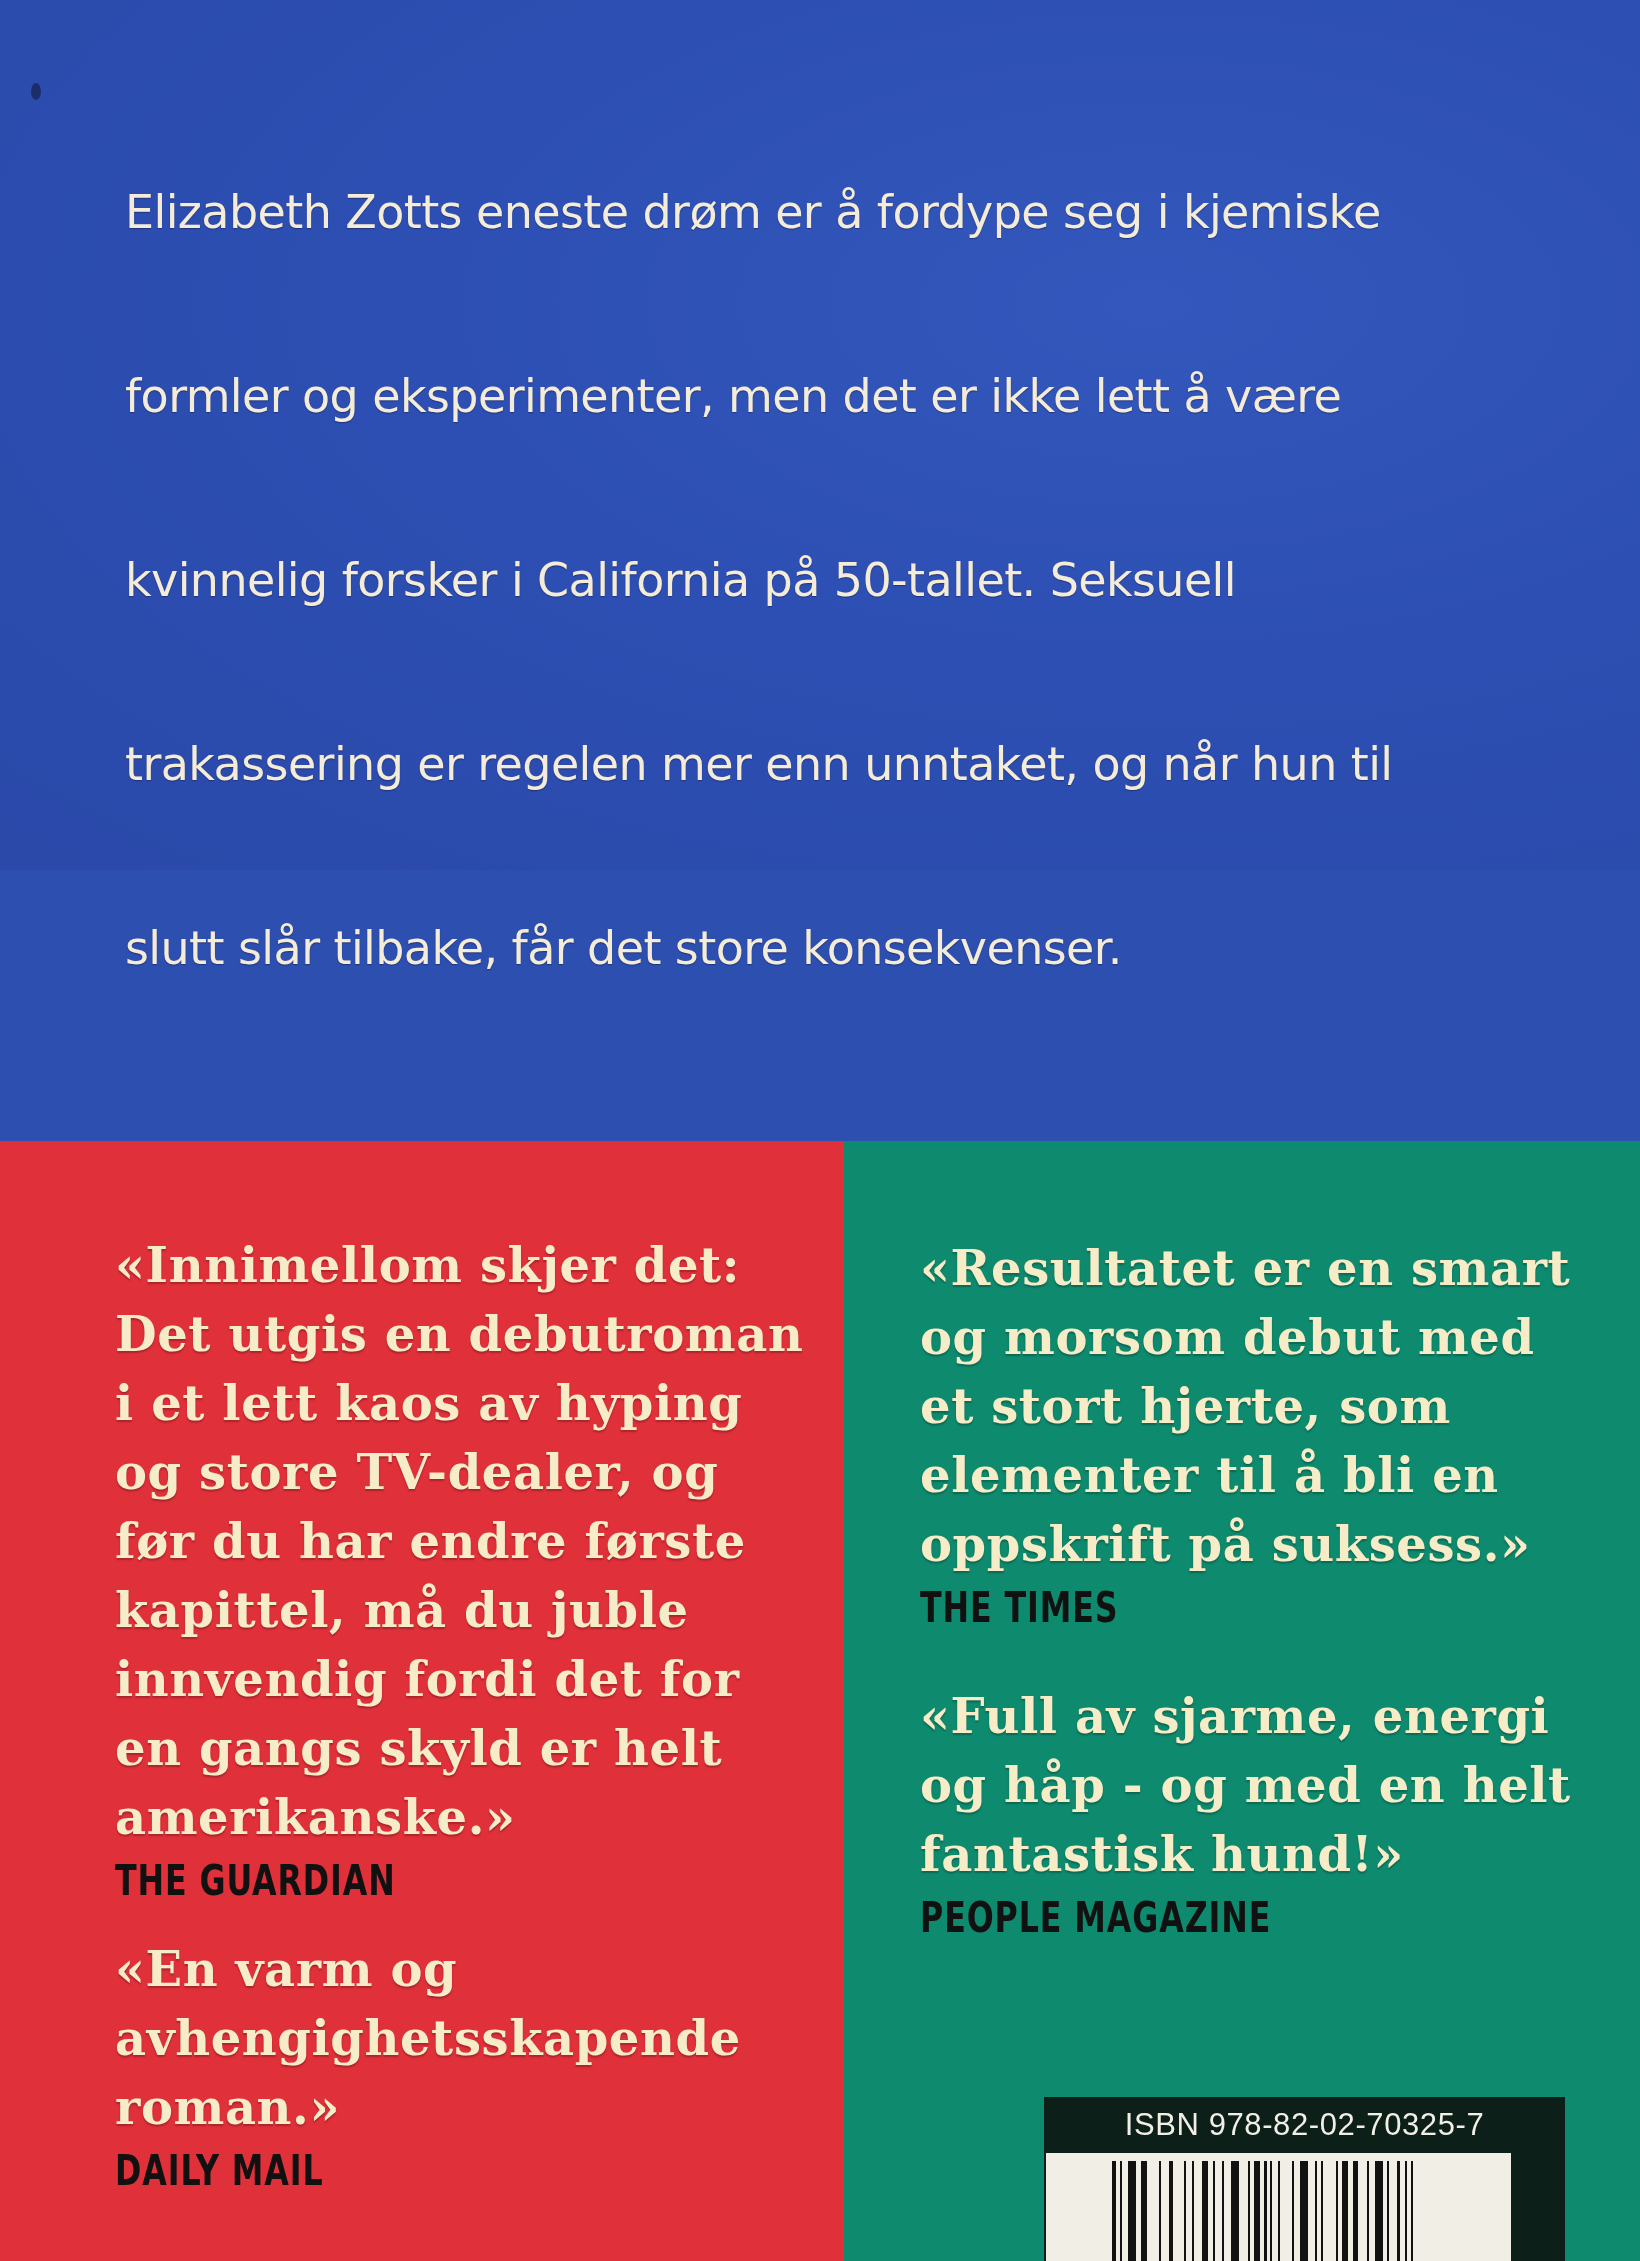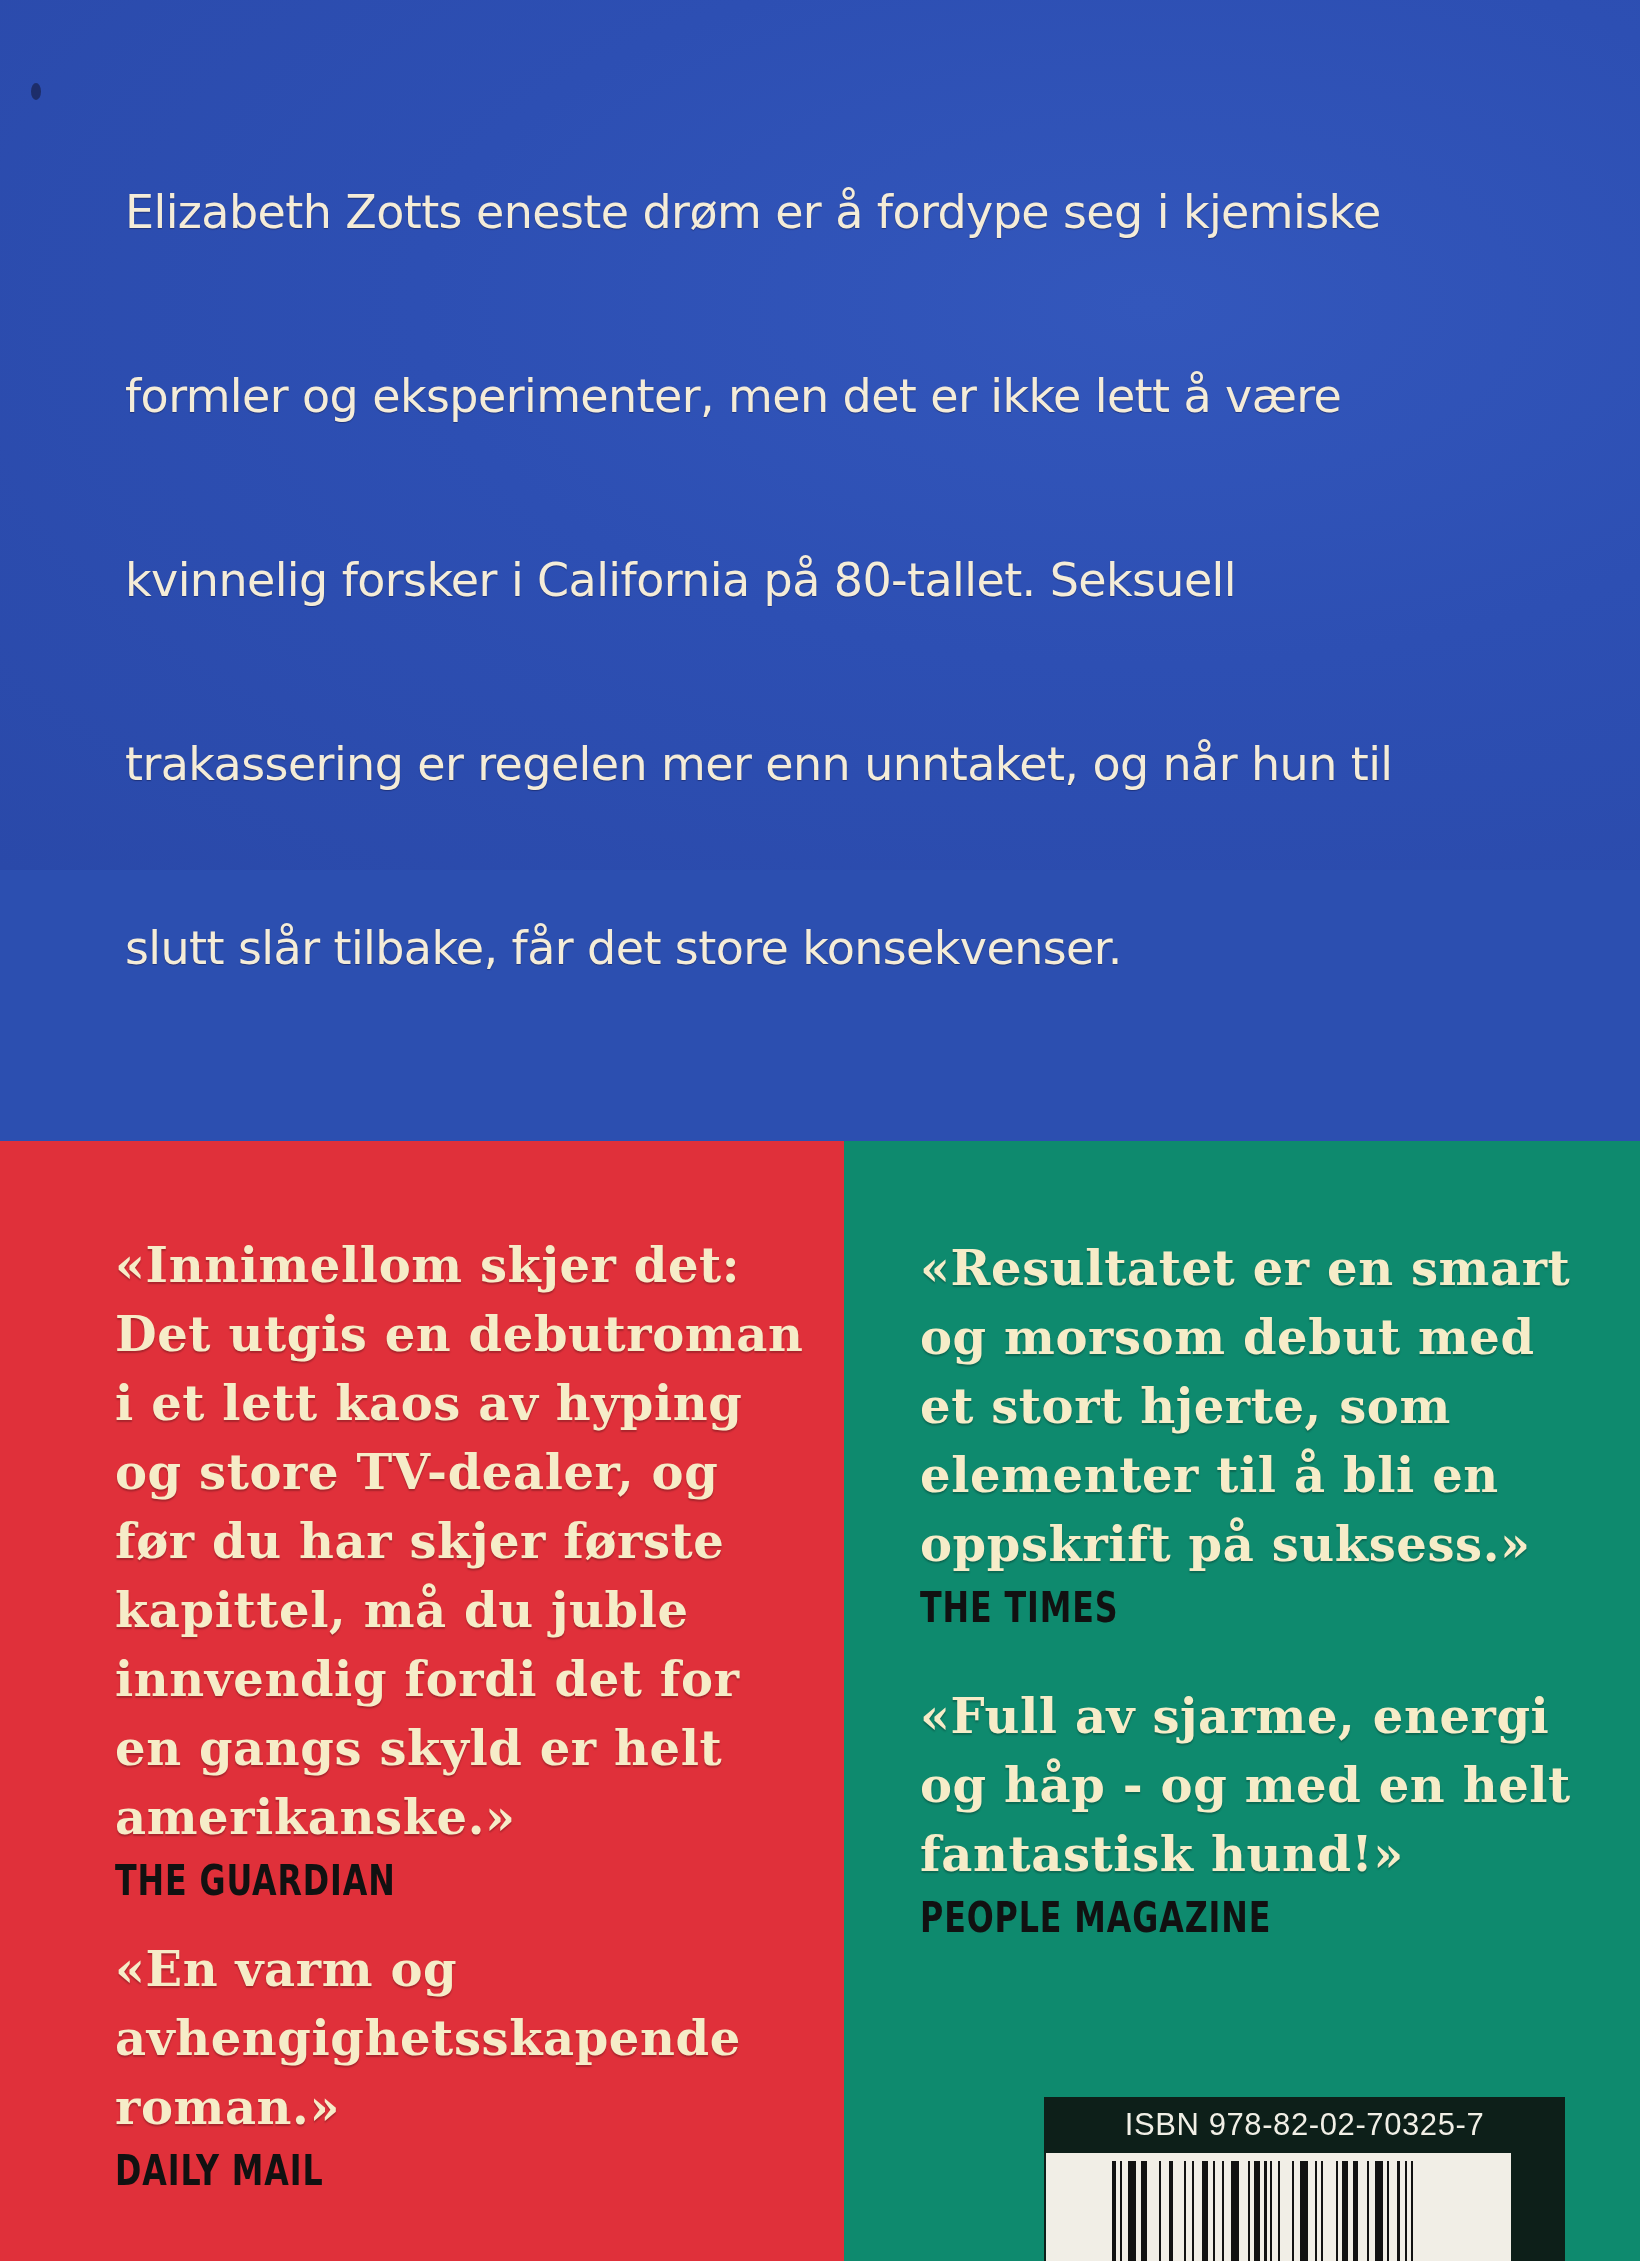--- a/index.html
+++ b/index.html
@@ -131,42 +131,42 @@
   </style>
 </head>
 <body>
 
 <div class="blue-panel">
   <div class="spot"></div>
   <div class="blurb">
     <div class="para">
       <span class="line">Elizabeth Zotts eneste drøm er å fordype seg i kjemiske</span>
       <span class="line">formler og eksperimenter, men det er ikke lett å være</span>
-      <span class="line">kvinnelig forsker i California på 80-tallet. Seksuell</span>
+      <span class="line">kvinnelig forsker i California på 50-tallet. Seksuell</span>
       <span class="line">trakassering er regelen mer enn unntaket, og når hun til</span>
       <span class="line">slutt slår tilbake, får det store konsekvenser.</span>
     </div>
     <div class="para">
       <span class="line">I stedet blir Elizabeth programleder på TV, og hennes</span>
       <span class="line">unike personlighet fascinerer raskt kvinner over hele</span>
       <span class="line">USA. For ikke bare lærer hun amerikanske kvinner å lage</span>
       <span class="line">mat, hun lærer dem også hvordan de kan endre sine liv.</span>
     </div>
   </div>
 </div>
 
 <div class="red-panel"></div>
 <div class="green-panel"></div>
 
 <div class="quote-block" id="q1">
   <span class="line">«Innimellom skjer det:</span>
   <span class="line">Det utgis en debutroman</span>
   <span class="line">i et lett kaos av hyping</span>
   <span class="line">og store TV-dealer, og</span>
-  <span class="line">før du har skjer første</span>
+  <span class="line">før du har endre første</span>
   <span class="line">kapittel, må du juble</span>
   <span class="line">innvendig fordi det for</span>
   <span class="line">en gangs skyld er helt</span>
   <span class="line">amerikanske.»</span>
   <span class="source">THE GUARDIAN</span>
 </div>
 
 <div class="quote-block" id="q2">
   <span class="line">«En varm og</span>
   <span class="line">avhengighetsskapende</span>

